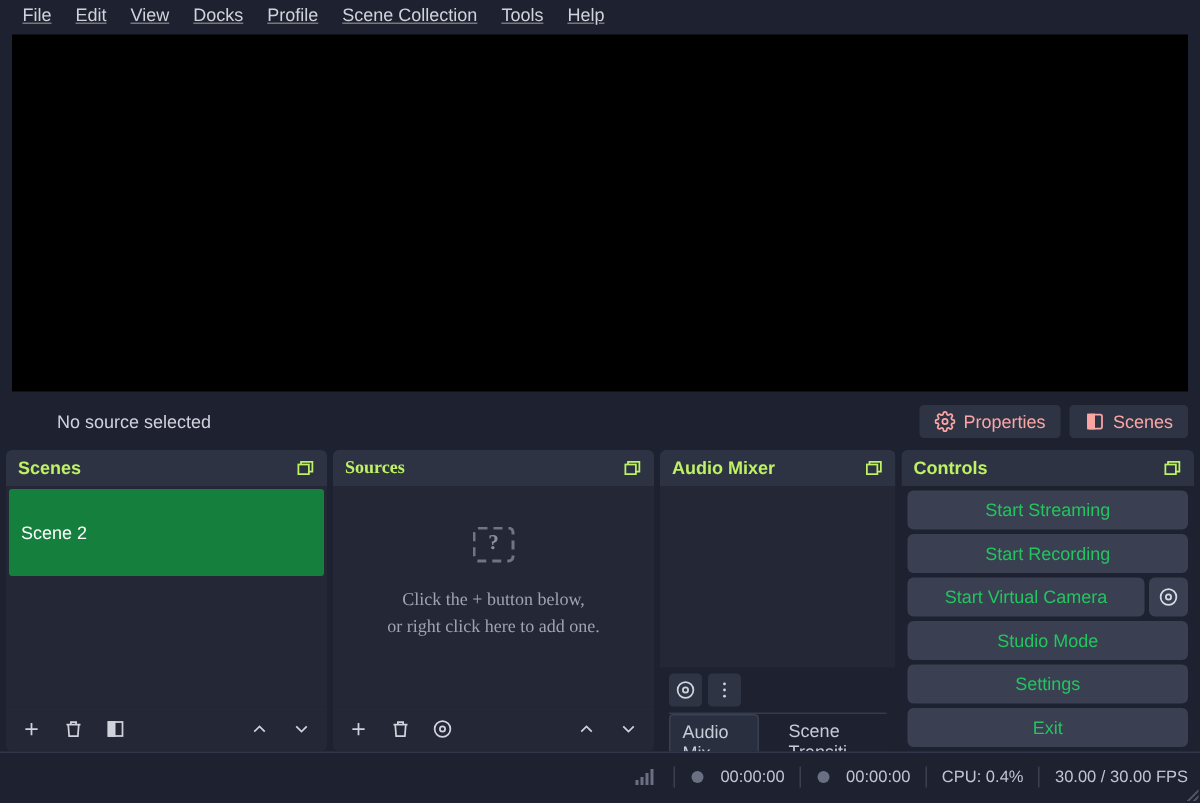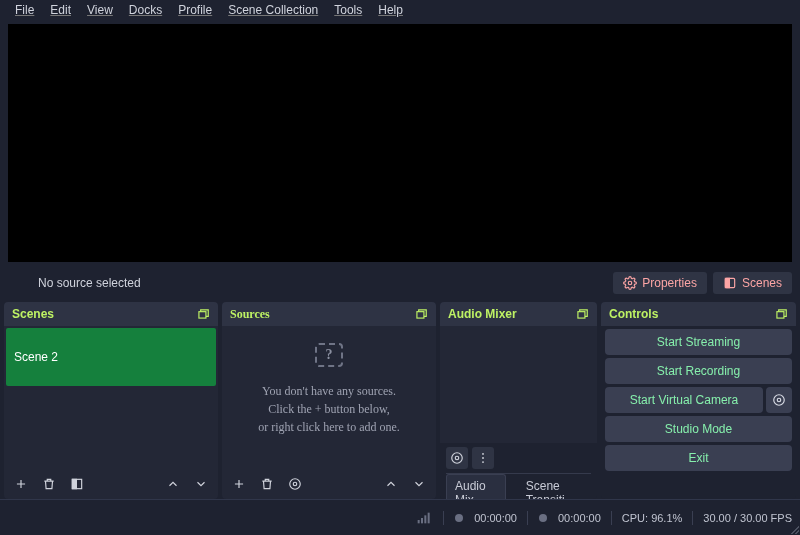--- a/index.html
+++ b/index.html
@@ -57,21 +57,21 @@
     width: 28px; height: 24px; border: 2px dashed #6f7486;
     border-radius: 4px; display: flex; align-items: center;
     justify-content: center; font-weight: bold; font-size: 14px;
     margin-bottom: 14px; color: #8a8fa0;
   }
   .mixer { flex: 1; }
   .controls { width: 195px; }
   .ctrl-body { padding: 3px 4px; display: flex; flex-direction: column; gap: 3px; }
   .ctrl-row { display: flex; gap: 3px; }
   .ctrl-btn {
-    flex: 1; background: #3a3f52; border: none; color: #86efac;
+    flex: 1; background: #3a3f52; border: none; color: #22c55e;
     padding: 6px 4px; border-radius: 4px; font-size: 12px;
   }
   .ctrl-gear {
     width: 26px; background: #3a3f52; border: none; color: #d8dbe4;
     border-radius: 4px; display:flex;align-items:center;justify-content:center;
   }
   .dock-footer {
     height: 30px; background: #232736; display: flex;
     align-items: center; padding: 0 6px; gap: 6px;
   }
@@ -188,21 +188,20 @@
       <span>Sources</span>
       <span class="sp"></span>
       <svg class="pop-icon" viewBox="0 0 24 24" fill="none" stroke="currentColor" stroke-width="2">
           <rect x="5" y="8" width="12" height="11"></rect>
           <path d="M8 8V5h13v11h-4"></path>
         </svg>
     </div>
     <div class="dock-body">
       <div class="src-empty">
         <div class="q">?</div>
-        <div>You don't have any sources.</div>
         <div>Click the + button below,</div>
         <div>or right click here to add one.</div>
       </div>
     </div>
     <div class="dock-footer">
       <button class="icon-btn">
           <svg width="14" height="14" viewBox="0 0 24 24" stroke="currentColor" stroke-width="2">
             <path d="M12 5v14M5 12h14"></path>
           </svg>
         </button>
@@ -279,20 +278,21 @@
       <div class="ctrl-row">
         <button class="ctrl-btn">Start Virtual Camera</button>
         <button class="ctrl-gear">
             <svg width="14" height="14" viewBox="0 0 24 24" stroke="currentColor" stroke-width="2" fill="none">
               <circle cx="12" cy="12" r="3"></circle>
               <circle cx="12" cy="12" r="9"></circle>
             </svg>
           </button>
       </div>
       <button class="ctrl-btn">Studio Mode</button>
+      <button class="ctrl-btn">Settings</button>
       <button class="ctrl-btn">Exit</button>
     </div>
   </div>
 
 </div>
 
 <div class="statusbar">
   <svg width="16" height="12" viewBox="0 0 24 18" fill="#6a6f82">
       <rect x="1" y="12" width="3" height="5"></rect>
       <rect x="6" y="9" width="3" height="8"></rect>
@@ -303,17 +303,17 @@
   <svg width="10" height="10" viewBox="0 0 10 10">
       <circle cx="5" cy="5" r="4" fill="#6a6f82"></circle>
     </svg>
   <span>00:00:00</span>
   <span class="sep"></span>
   <svg width="10" height="10" viewBox="0 0 10 10">
       <circle cx="5" cy="5" r="4" fill="#6a6f82"></circle>
     </svg>
   <span>00:00:00</span>
   <span class="sep"></span>
-  <span>CPU: 96.1%</span>
+  <span>CPU: 0.4%</span>
   <span class="sep"></span>
   <span>30.00 / 30.00 FPS</span>
   <div class="resize-grip"></div>
 </div>
 
 </body></html>

